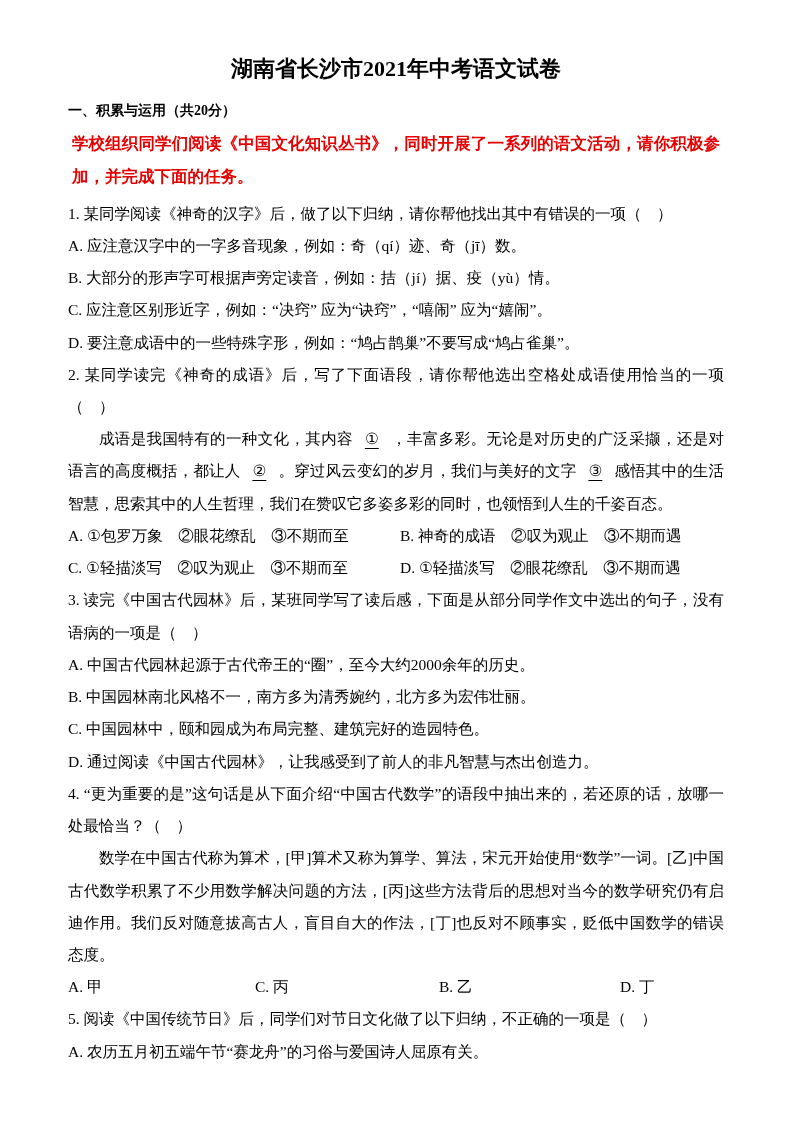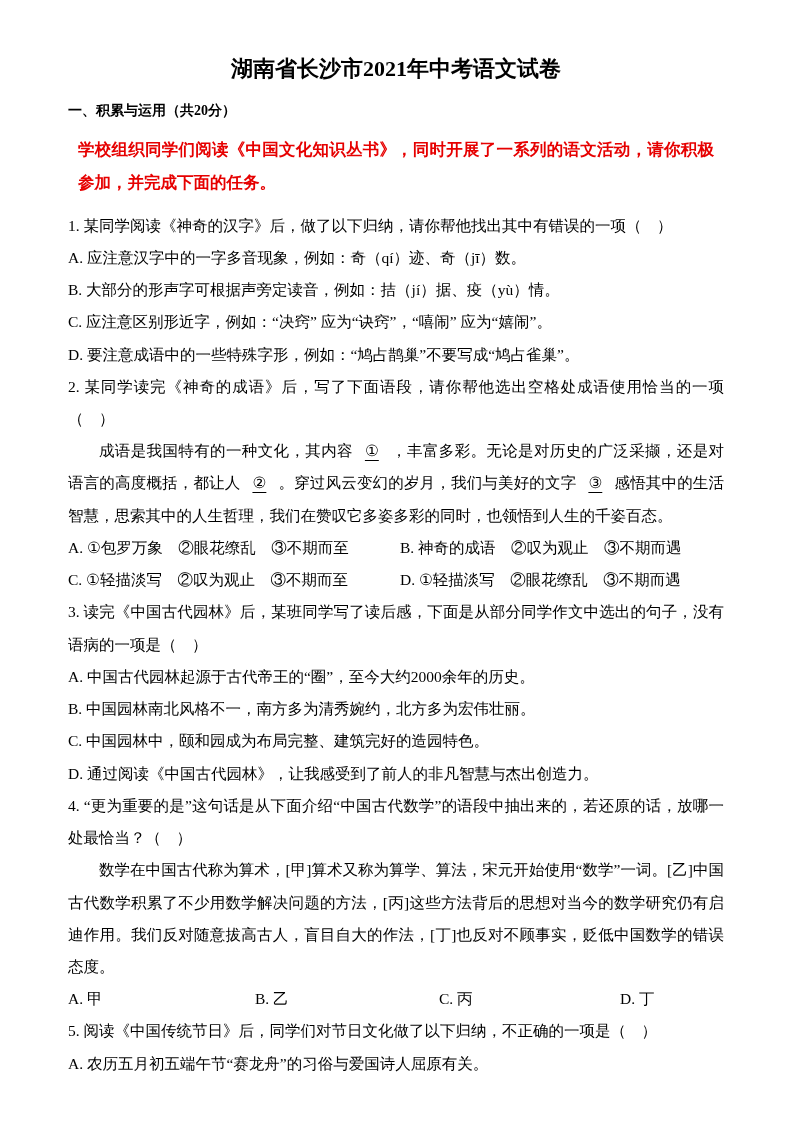--- a/index.html
+++ b/index.html
@@ -27,21 +27,21 @@
     font-weight: 700;
     line-height: 1.5;
   }
   .section-heading {
     margin: 0;
     font-size: 14px;
     font-weight: 700;
     line-height: 1.95;
   }
   .intro {
-    margin: 10px;
+    margin: 4px;
     color: #e60000;
     font-weight: 700;
     font-size: 16.5px;
     line-height: 1.98;
     text-align: justify;
   }
   p { margin: 0; }
   .stem, .option-line {
     text-align: justify;
   }
@@ -104,22 +104,22 @@
     <p class="option-line">B. 中国园林南北风格不一，南方多为清秀婉约，北方多为宏伟壮丽。</p>
     <p class="option-line">C. 中国园林中，颐和园成为布局完整、建筑完好的造园特色。</p>
     <p class="option-line">D. 通过阅读《中国古代园林》，让我感受到了前人的非凡智慧与杰出创造力。</p>
   </section>
 
   <section class="question">
     <p class="stem">4. “更为重要的是”这句话是从下面介绍“中国古代数学”的语段中抽出来的，若还原的话，放哪一处最恰当？（　）</p>
     <p class="passage">数学在中国古代称为算术，[甲]算术又称为算学、算法，宋元开始使用“数学”一词。[乙]中国古代数学积累了不少用数学解决问题的方法，[丙]这些方法背后的思想对当今的数学研究仍有启迪作用。我们反对随意拔高古人，盲目自大的作法，[丁]也反对不顾事实，贬低中国数学的错误态度。</p>
     <div class="opt-grid-4">
       <p class="option-line">A. 甲</p>
+      <p class="option-line">C. 丙</p>
       <p class="option-line">B. 乙</p>
-      <p class="option-line">C. 丙</p>
       <p class="option-line">D. 丁</p>
     </div>
   </section>
 
   <section class="question">
     <p class="stem">5. 阅读《中国传统节日》后，同学们对节日文化做了以下归纳，不正确的一项是（　）</p>
     <p class="option-line">A. 农历五月初五端午节“赛龙舟”的习俗与爱国诗人屈原有关。</p>
   </section>
 
 </div>

